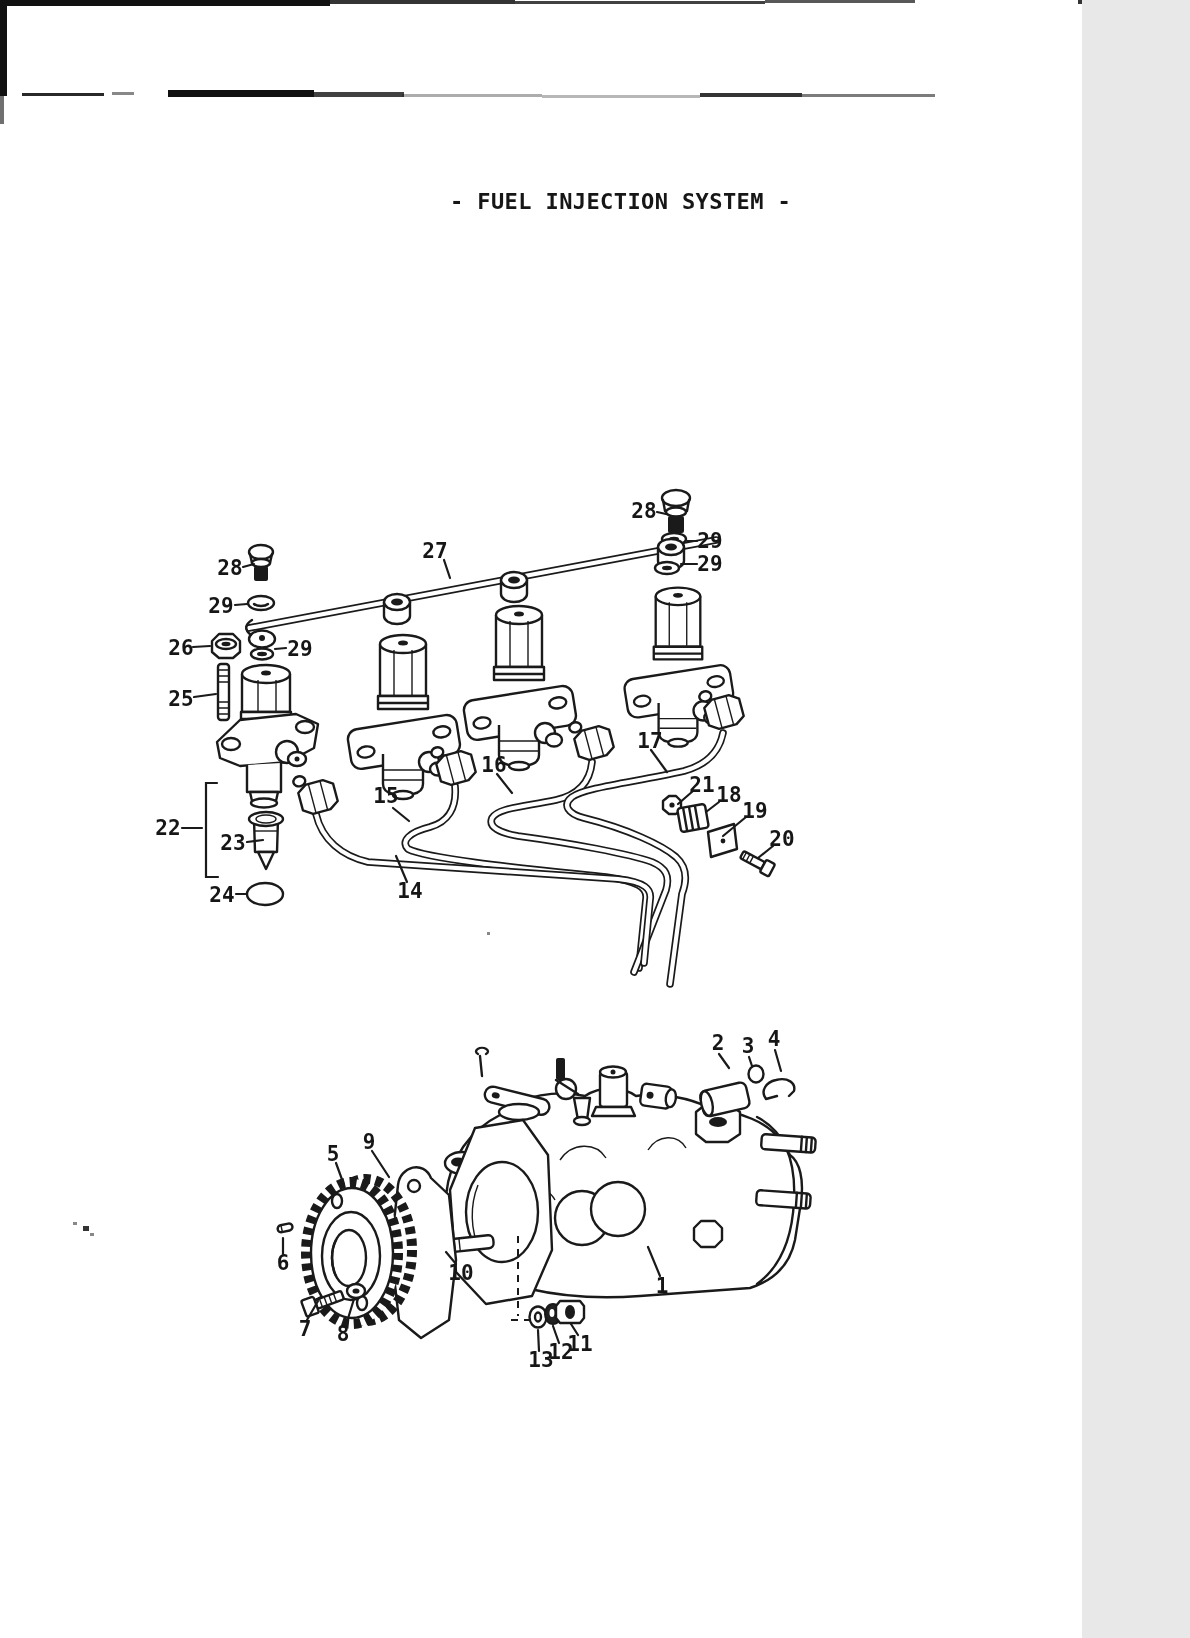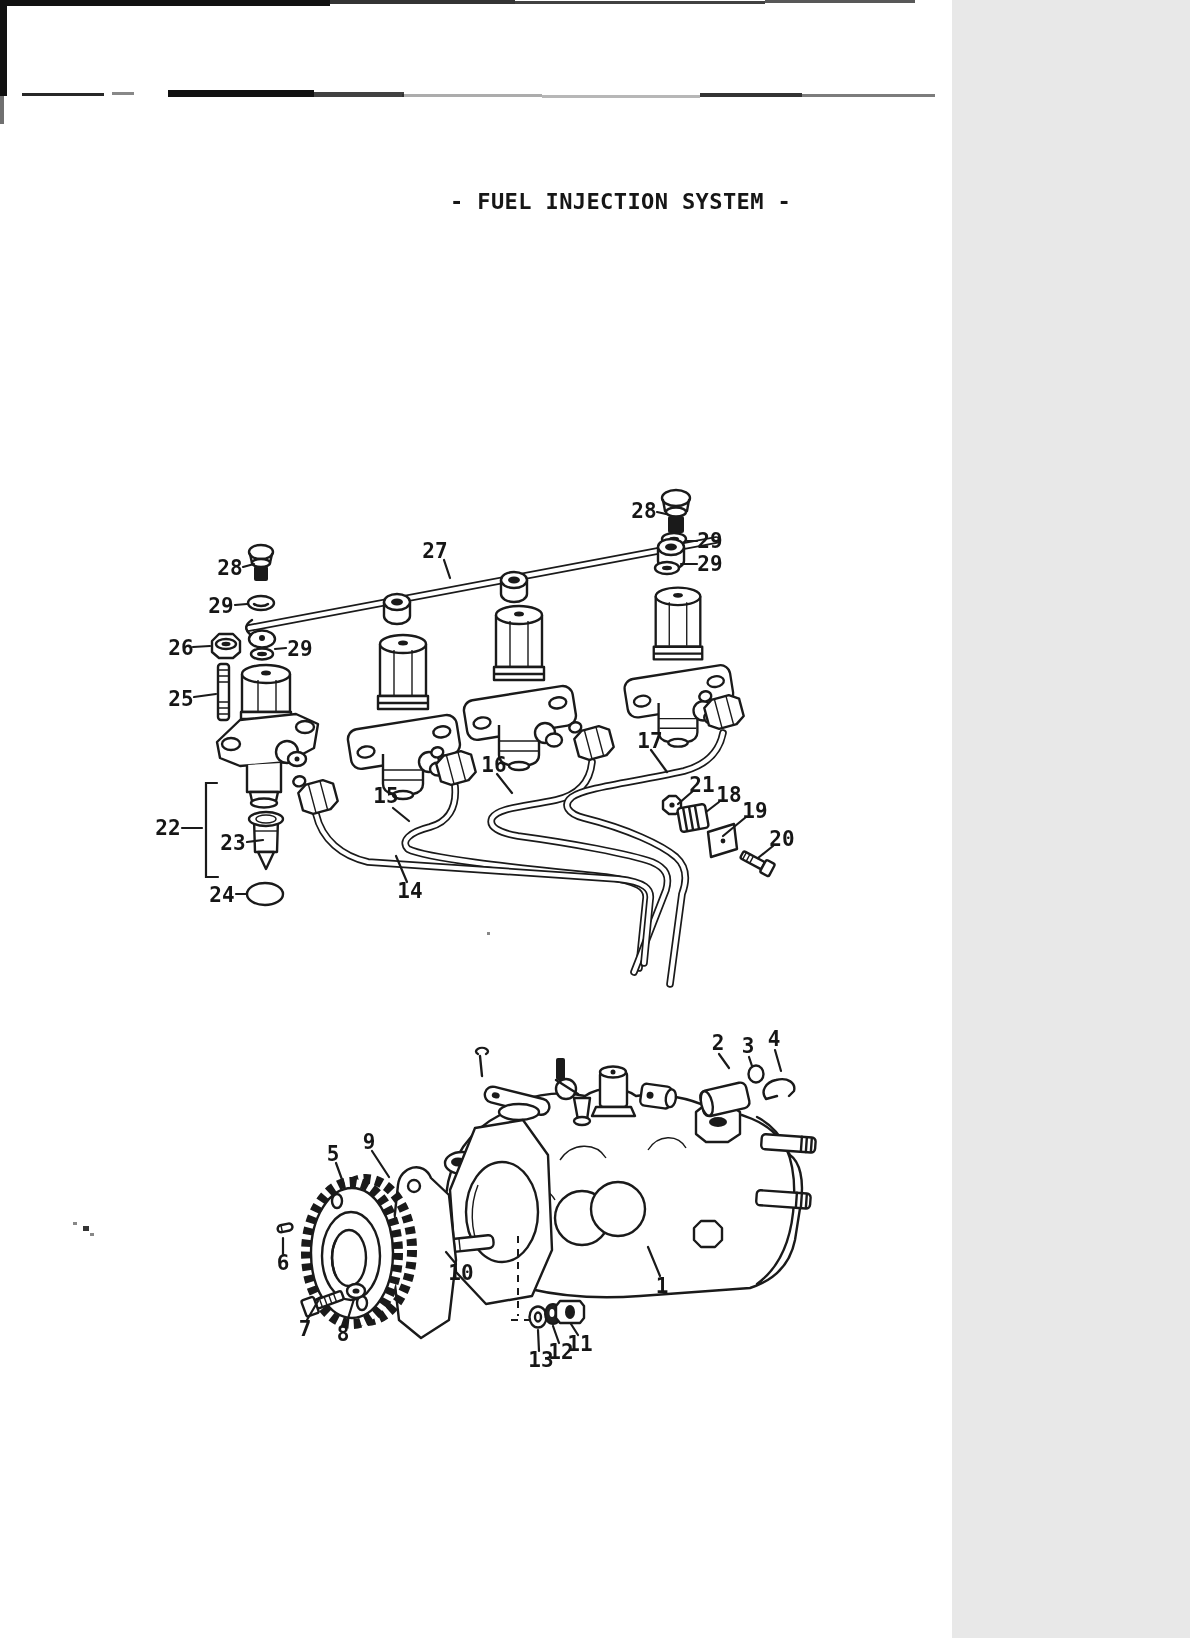--- a/index.html
+++ b/index.html
@@ -1,16 +1,16 @@
 <!DOCTYPE html>
 <html><head>
 <meta charset="utf-8">
 <style>
   html,body{margin:0;padding:0;background:#e8e8e8;}
-  .page{position:relative;width:952px;height:1638px;background:#ffffff;overflow:hidden;
+  .page{position:relative;width:1082px;height:1638px;background:#ffffff;overflow:hidden;
         font-family:"DejaVu Sans Mono","Liberation Mono",monospace;}
   .title{position:absolute;left:450px;top:189px;font-size:22px;font-weight:bold;
          letter-spacing:0.4px;color:#161616;white-space:nowrap;}
   .artifact{position:absolute;background:#111;}
   svg{position:absolute;left:0;top:0;}
   
   .s{fill:none;stroke:#1a1a1a;stroke-width:2.4;stroke-linecap:round;stroke-linejoin:round;}
   .w{fill:#ffffff;stroke:#1a1a1a;stroke-width:2.4;stroke-linejoin:round;}
   .b{fill:#1a1a1a;stroke:none;}
   .thin{fill:none;stroke:#1a1a1a;stroke-width:1.4;}

